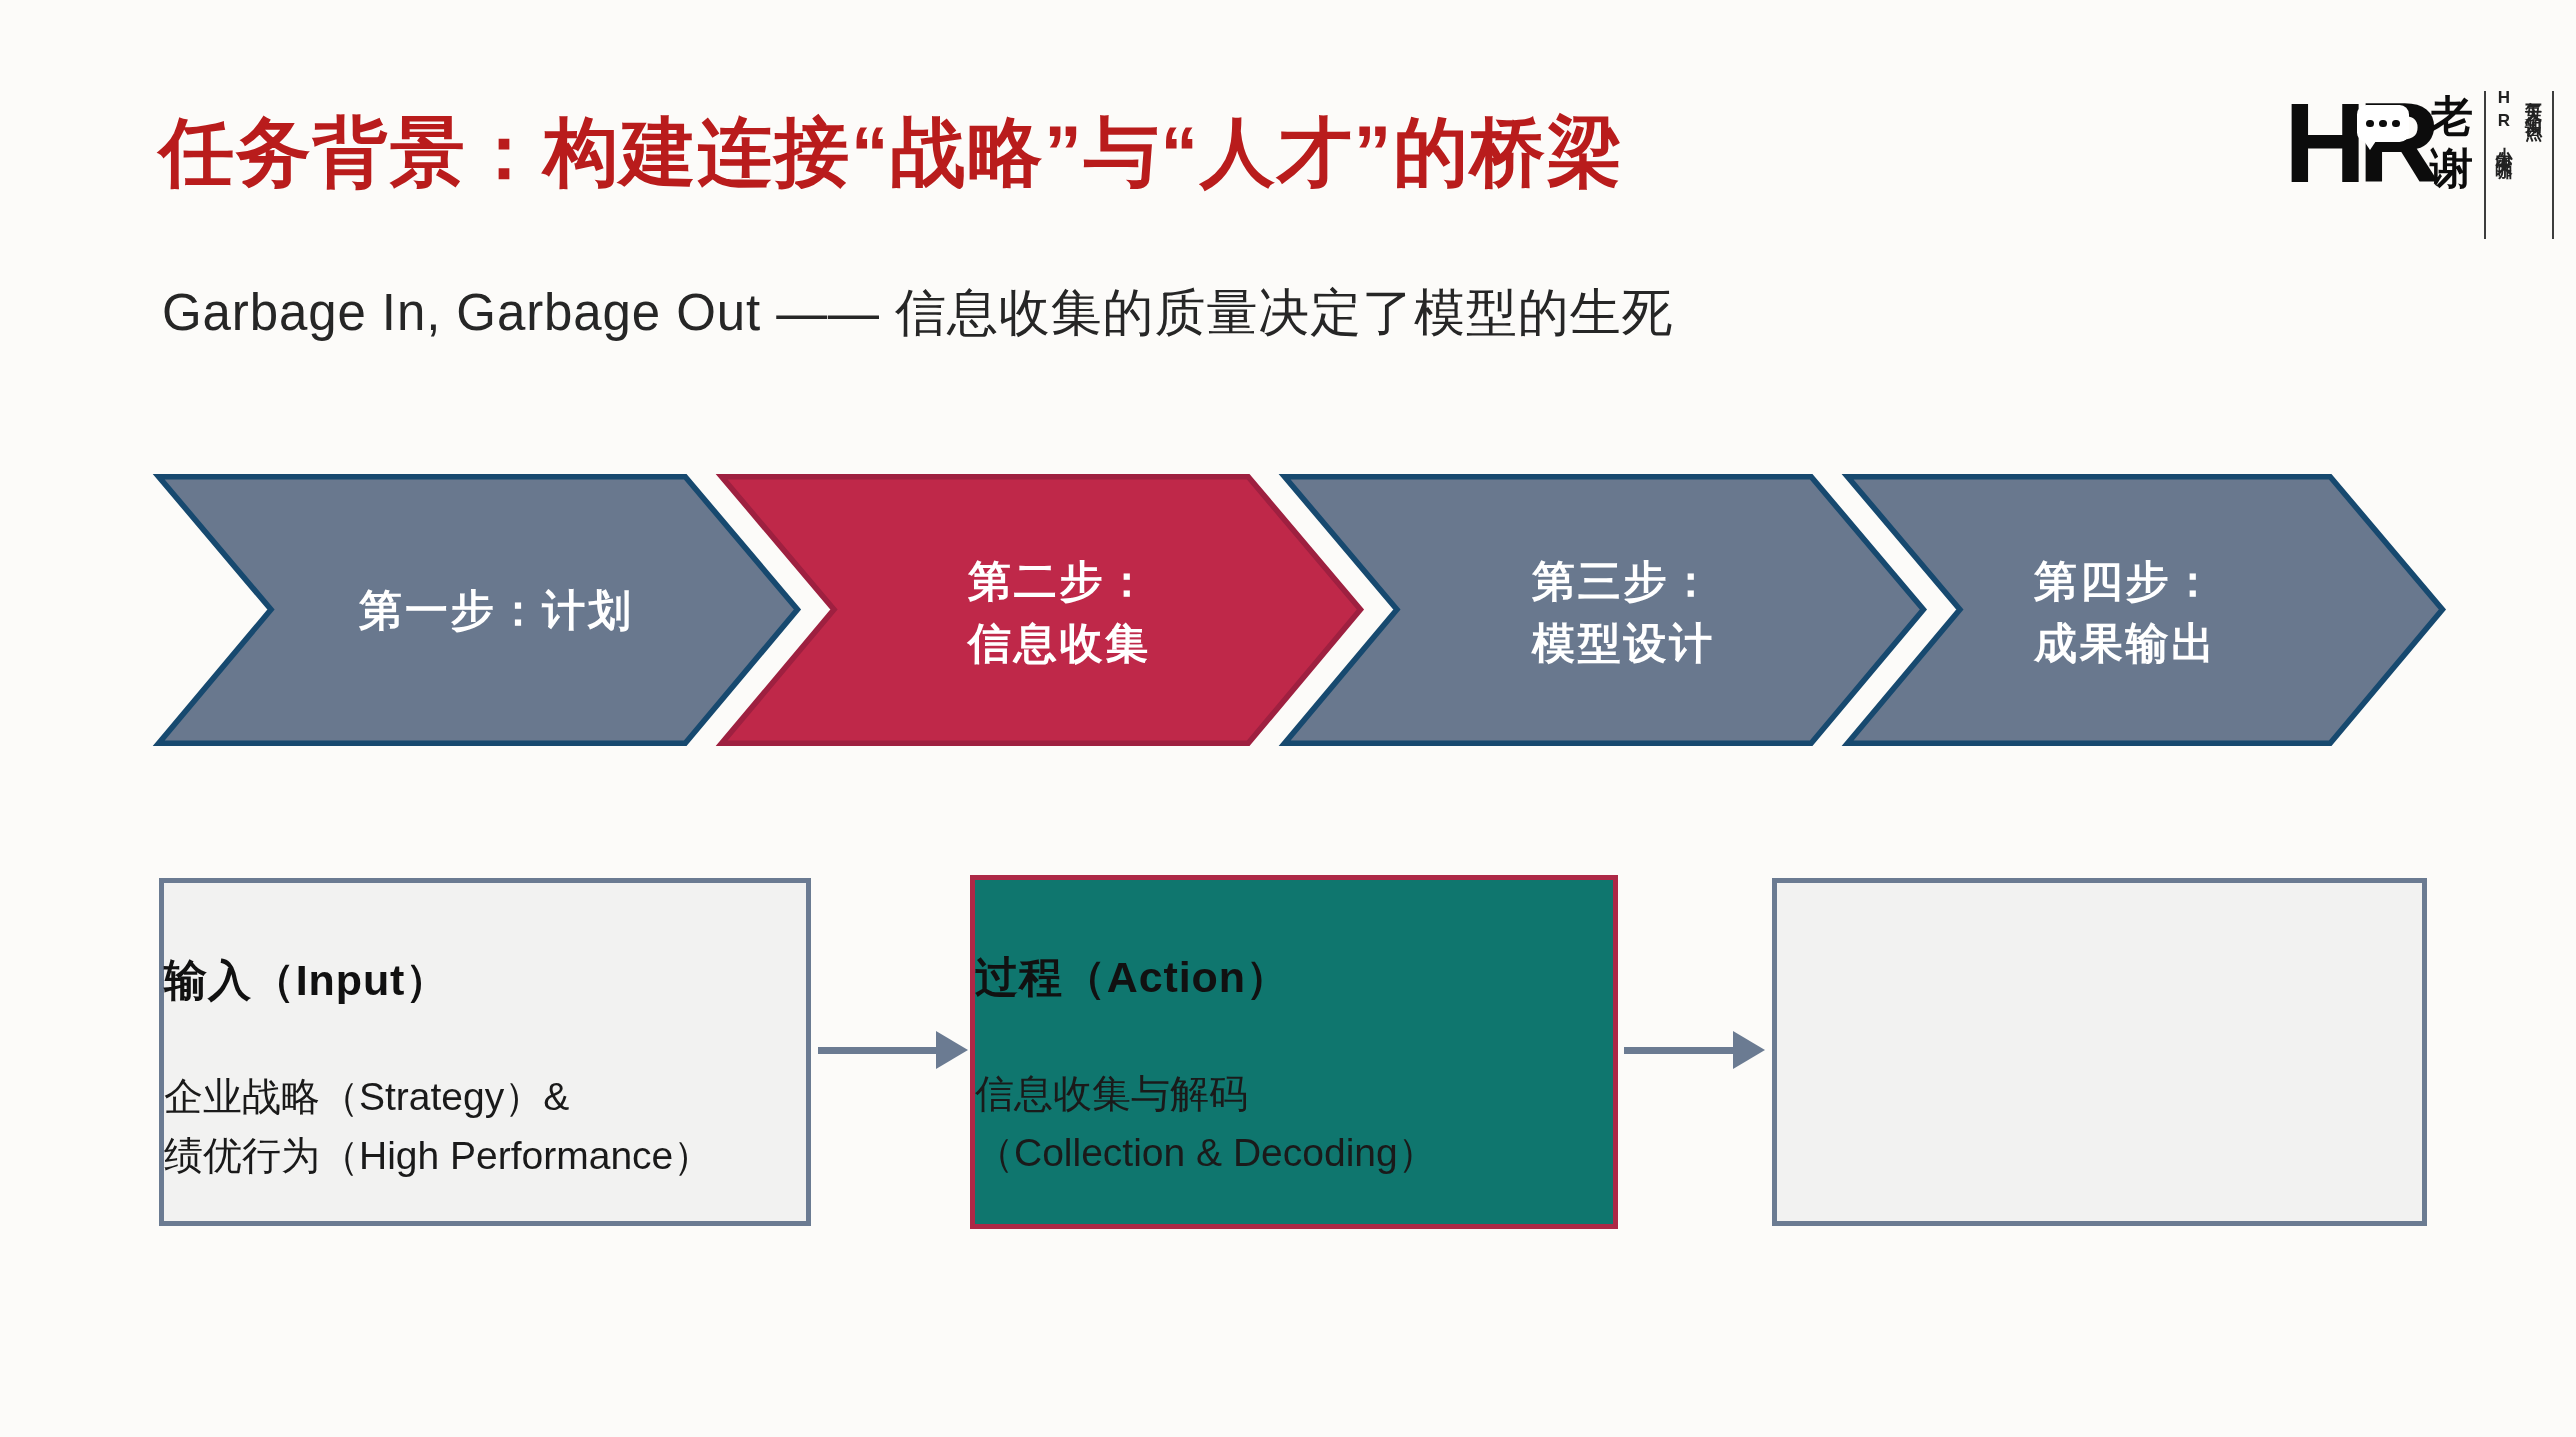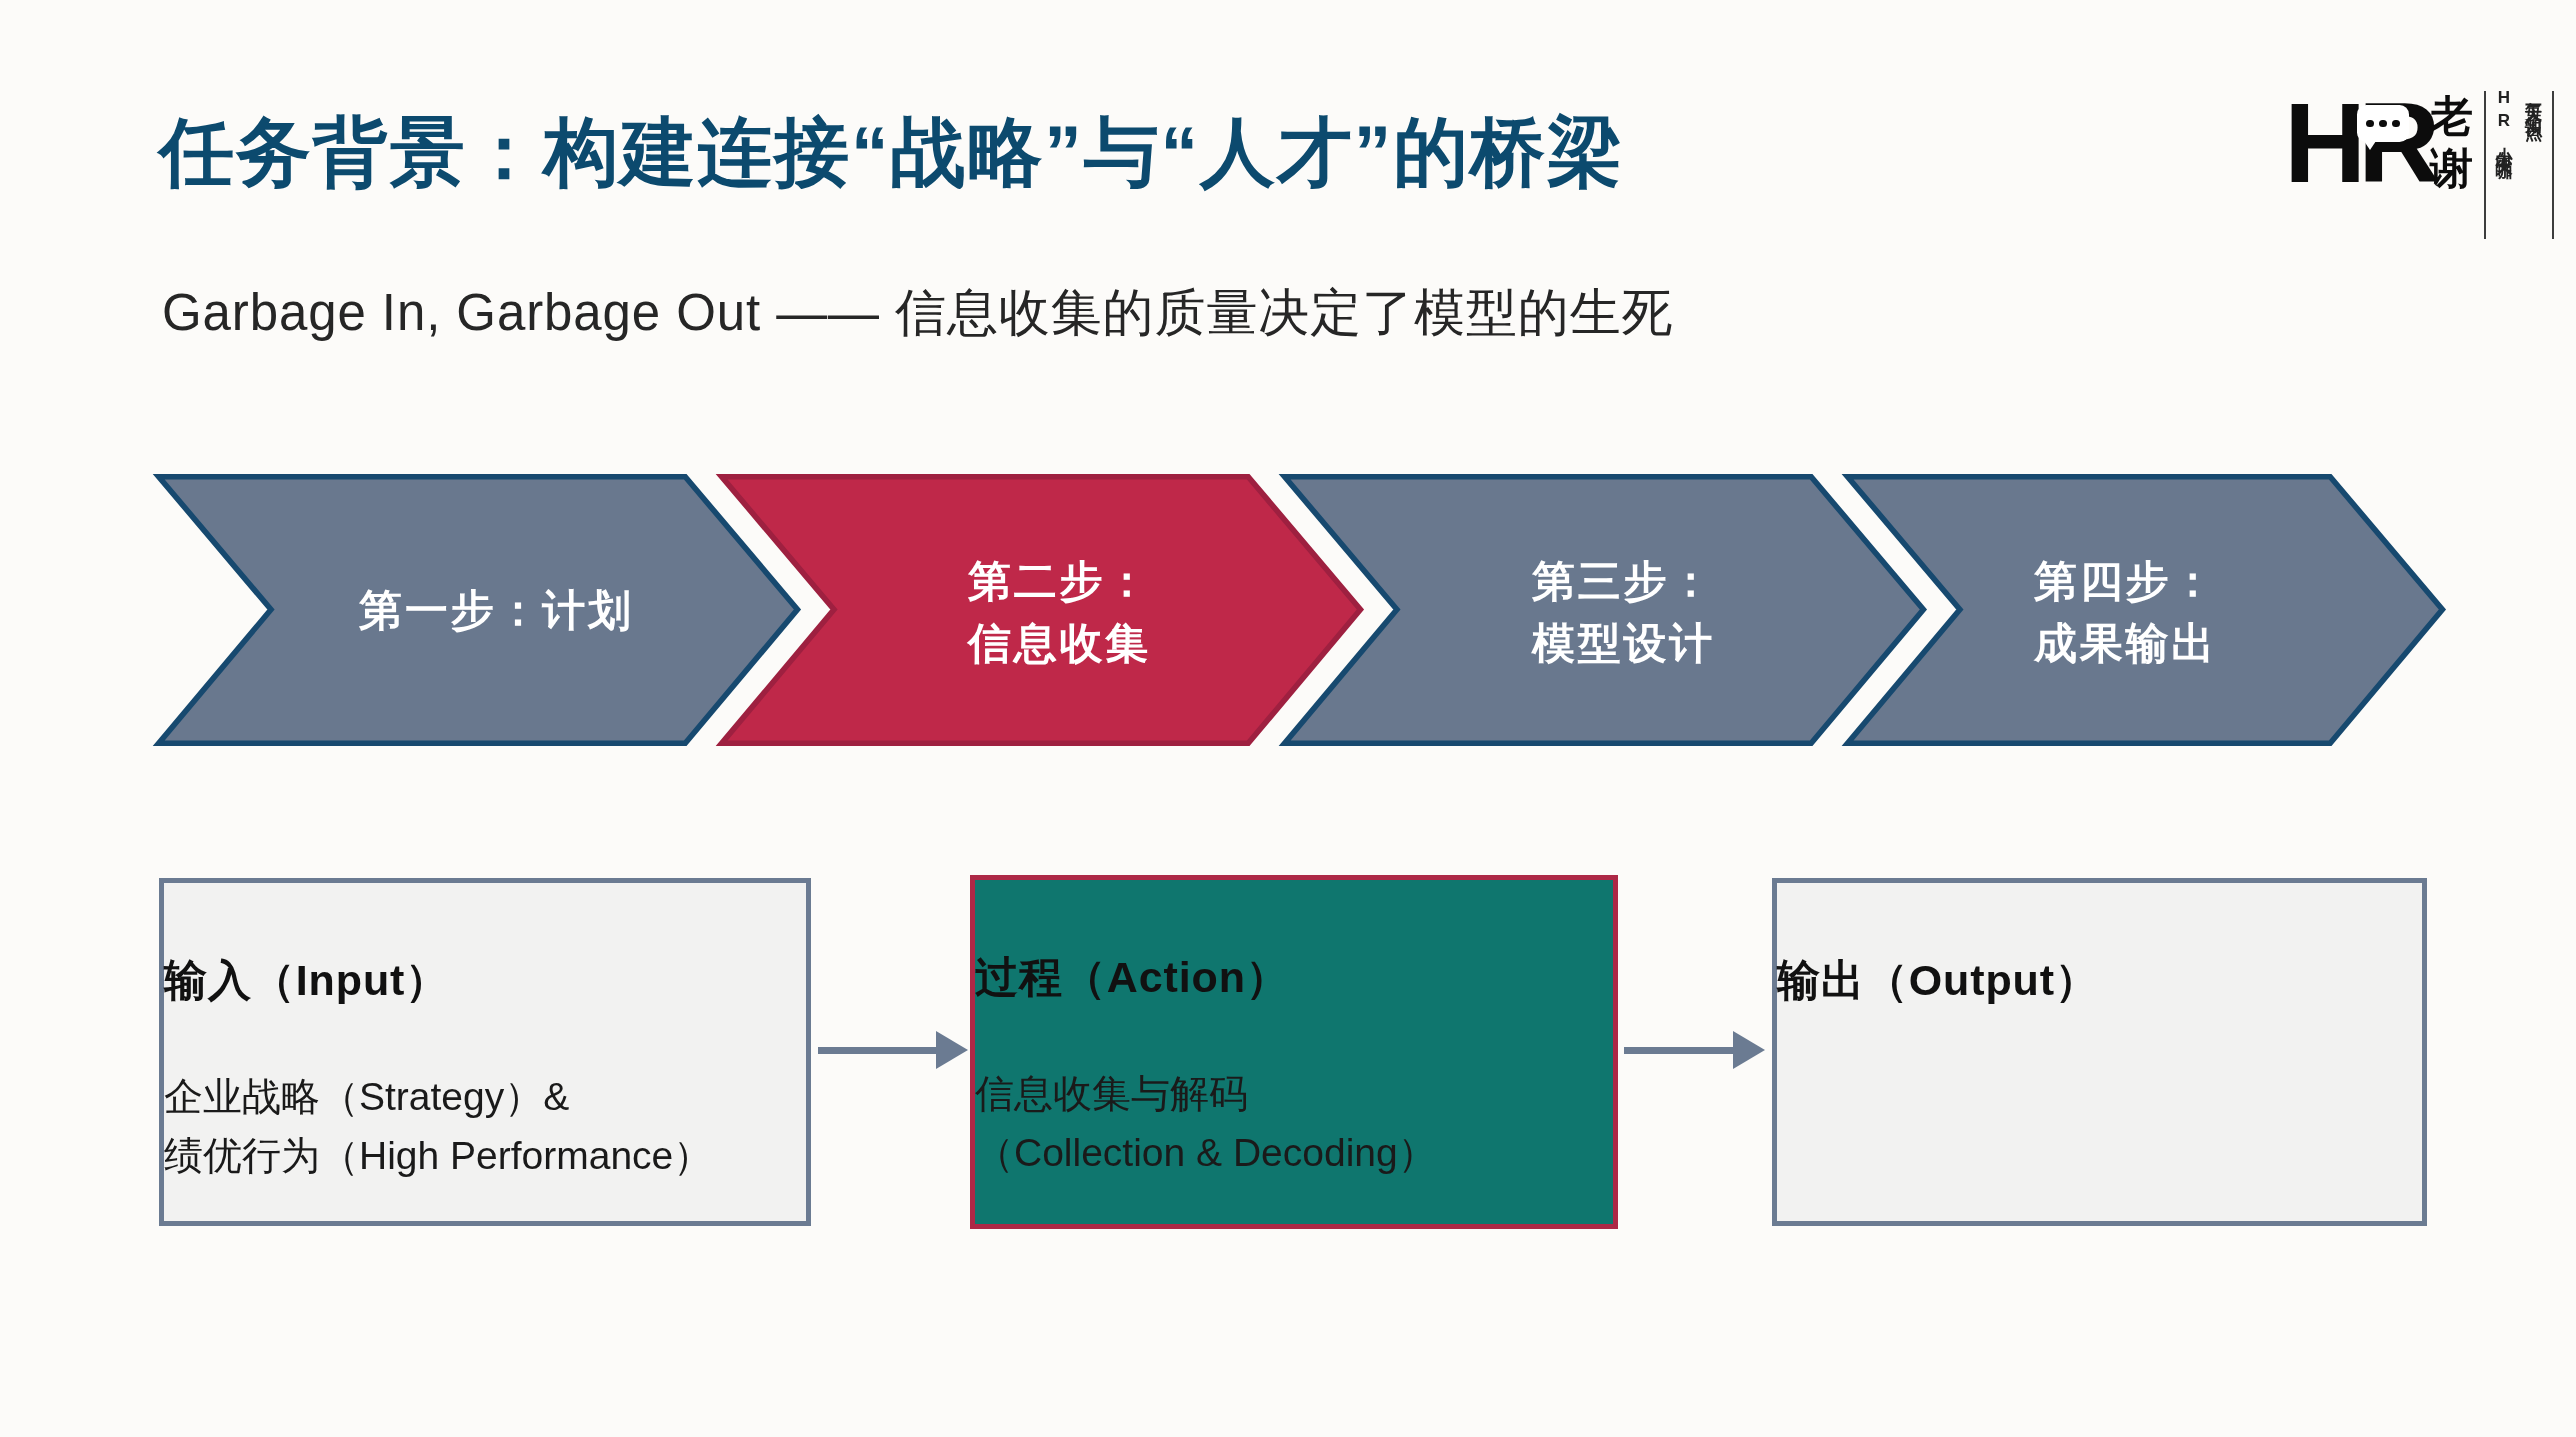--- a/index.html
+++ b/index.html
@@ -4,21 +4,21 @@
 <style>
   html,body{margin:0;padding:0}
   body{
     width:2576px;height:1438px;position:relative;overflow:hidden;
     background:#fcfbf9;
     font-family:"Liberation Sans","DejaVu Sans",sans-serif;
   }
   
   .slide-title{
     position:absolute;left:159px;top:103px;
-    font-size:75px;font-weight:700;color:#0c4a6e;letter-spacing:1.9px;
+    font-size:75px;font-weight:700;color:#b91c1c;letter-spacing:1.9px;
   }
   .slide-subtitle{
     position:absolute;left:162px;top:279px;
     font-size:51px;font-weight:500;color:#262626;letter-spacing:0.9px;
   }
   
   .logo{position:absolute;left:2284px;top:86px;width:281px;height:173px}
   .logo-hr{
     position:absolute;left:0;top:0;
     font-size:114px;line-height:114px;font-weight:900;
@@ -145,20 +145,19 @@
 
 <div class="iobox hl b2">
   <div class="iobox-title">过程（Action）</div>
   <div class="iobox-body">
     <div>信息收集与解码</div>
     <div>（Collection &amp; Decoding）</div>
   </div>
 </div>
 
 <div class="iobox b3">
-  <div class="iobox-title">输出（Output）</div>
 </div>
 
 <div class="arrow-line al1"></div>
 <div class="arrow-head ah1"></div>
 <div class="arrow-line al2"></div>
 <div class="arrow-head ah2"></div>
 
 
 </body></html>

